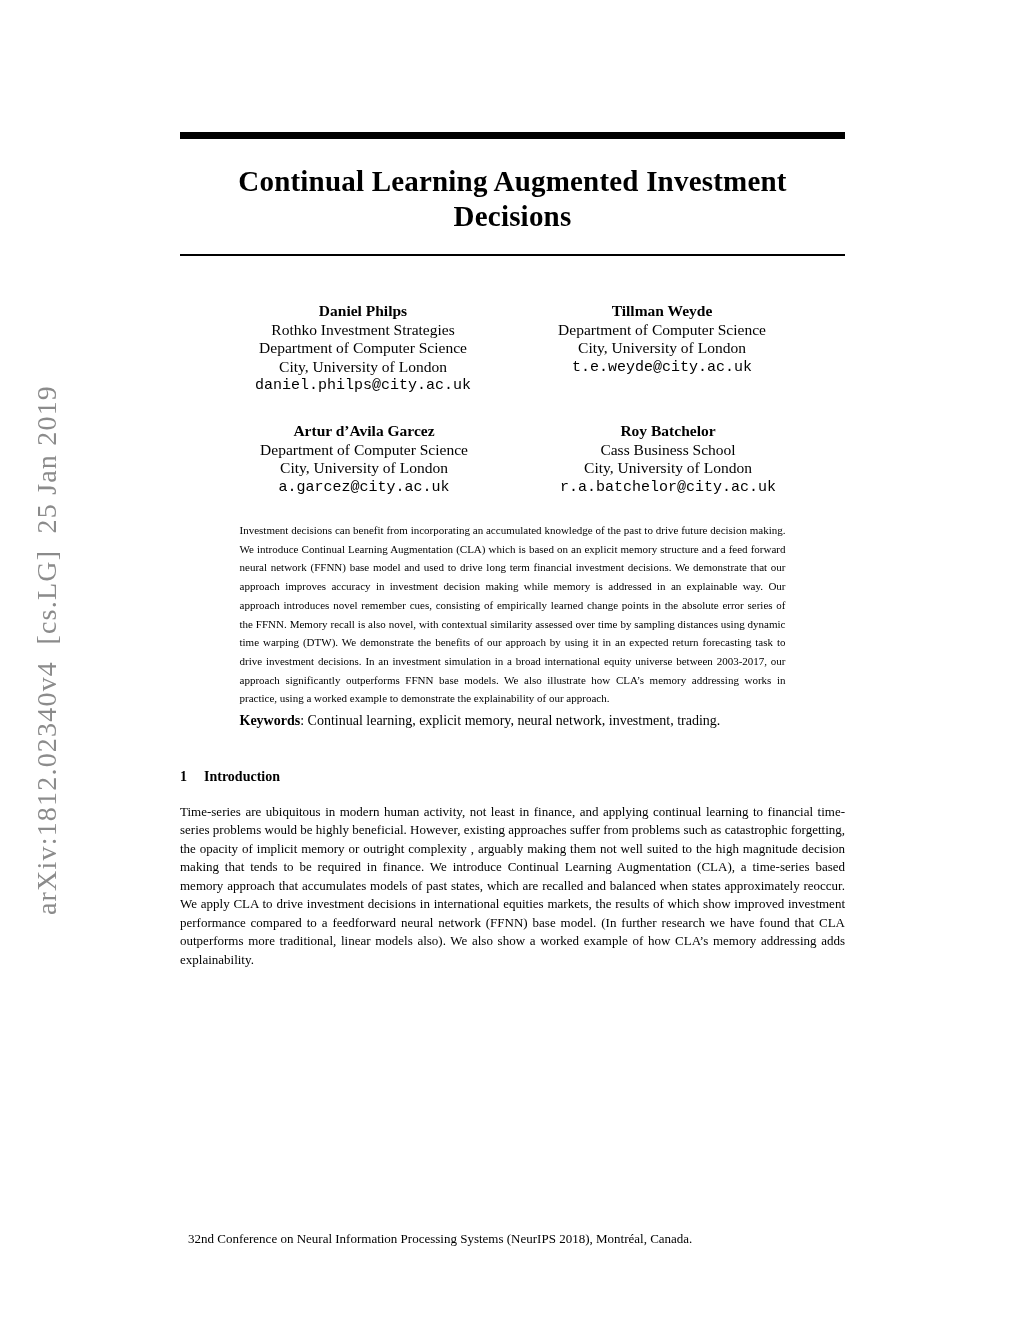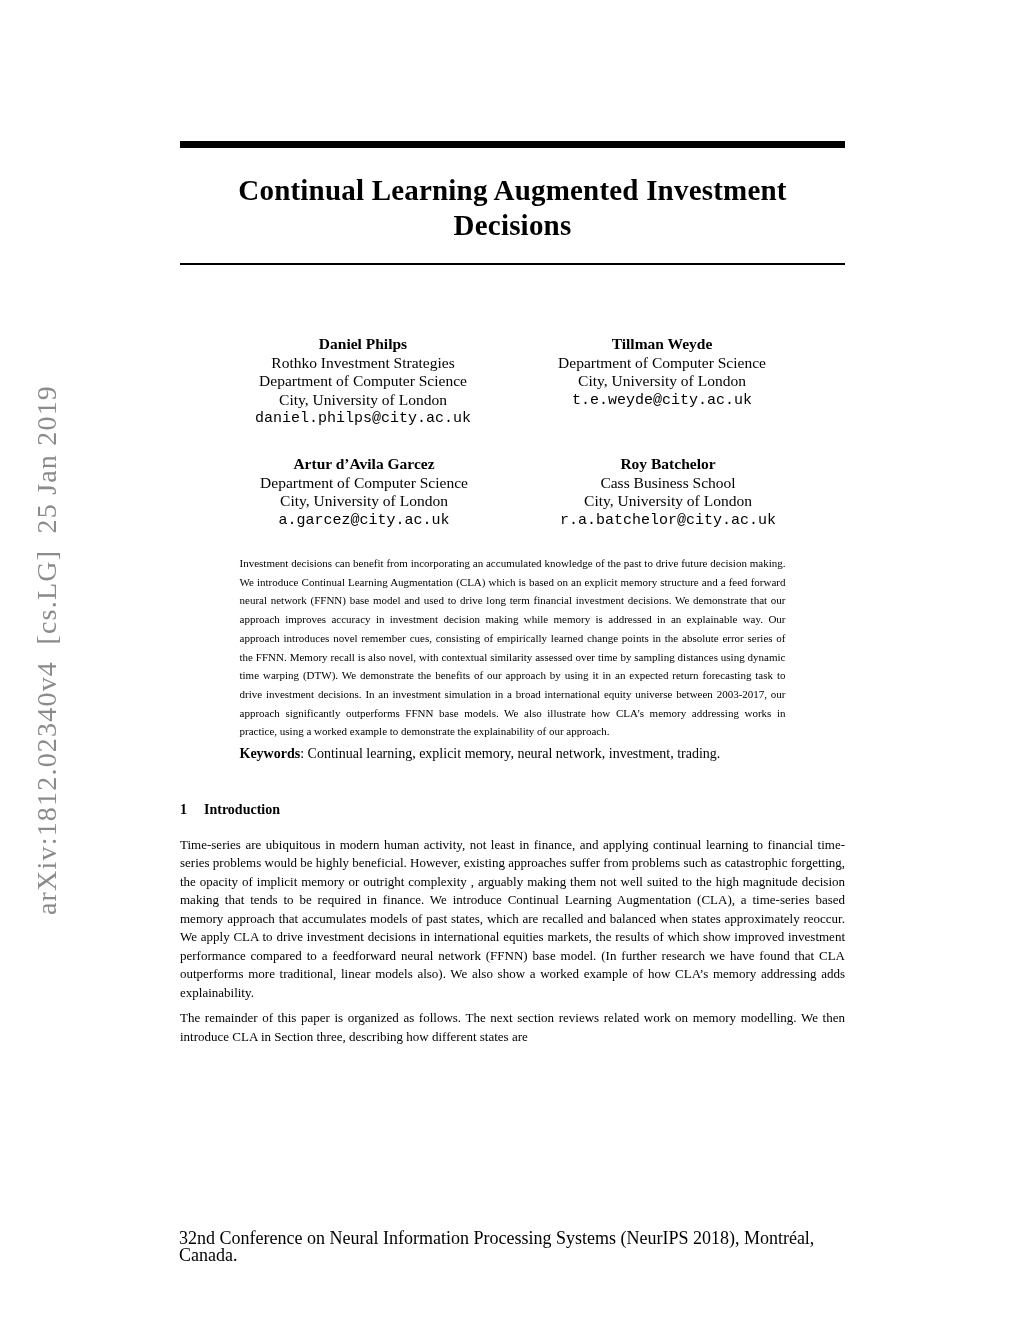--- a/index.html
+++ b/index.html
@@ -28,21 +28,21 @@
     font-size: 28px;
     letter-spacing: 1.2px;
     color: #8b8b8b;
     white-space: pre;
     line-height: 44px;
   }
   
   .content {
     position: absolute;
     left: 180px;
-    top: 9px;
+    top: 0;
     width: 665px;
   }
   .rule-thick {
     margin-top: 132px;
     height: 7px;
     background: #000000;
   }
   .paper-title {
     margin: 25px 0 0 0;
     font-size: 29px;
@@ -51,21 +51,21 @@
     text-align: center;
     letter-spacing: 0.2px;
   }
   .rule-thin {
     margin-top: 20px;
     height: 2px;
     background: #000000;
   }
   .authors {
     position: relative;
-    margin-top: 70px;
+    margin-top: 46px;
     height: 196px;
   }
   .author {
     position: absolute;
     transform: translateX(-50%);
     text-align: center;
     white-space: nowrap;
     font-size: 15.5px;
     line-height: 18.6px;
   }
@@ -110,24 +110,24 @@
   .section-number { margin-right: 17px; }
   .body-par {
     margin: 14px 0 0 0;
     font-size: 13px;
     line-height: 18.5px;
     text-align: justify;
   }
   .body-par.second { margin-top: 7px; }
   .page-footer {
     position: absolute;
-    left: 179px;
+    left: 188px;
     top: 1230px;
     width: 665px;
-    font-size: 18px;
+    font-size: 13px;
     line-height: 17px;
   }
 </style>
 </head>
 <body>
 
 <div class="page">
 
   <div class="arxiv-watermark">arXiv:1812.02340v4  [cs.LG]  25 Jan 2019</div>
 
@@ -174,19 +174,18 @@
 
 
     <p class="abstract-body">Investment decisions can benefit from incorporating an accumulated knowledge of the past to drive future decision making. We introduce Continual Learning Augmentation (CLA) which is based on an explicit memory structure and a feed forward neural network (FFNN) base model and used to drive long term financial investment decisions. We demonstrate that our approach improves accuracy in investment decision making while memory is addressed in an explainable way. Our approach introduces novel remember cues, consisting of empirically learned change points in the absolute error series of the FFNN. Memory recall is also novel, with contextual similarity assessed over time by sampling distances using dynamic time warping (DTW). We demonstrate the benefits of our approach by using it in an expected return forecasting task to drive investment decisions. In an investment simulation in a broad international equity universe between 2003-2017, our approach significantly outperforms FFNN base models. We also illustrate how CLA’s memory addressing works in practice, using a worked example to demonstrate the explainability of our approach.</p>
 
     <p class="abstract-keywords"><span class="kw-label">Keywords</span><span>: Continual learning, explicit memory, neural network, investment, trading.</span></p>
 
     <h3 class="section-heading"><span class="section-number">1</span><span>Introduction</span></h3>
 
     <p class="body-par">Time-series are ubiquitous in modern human activity, not least in finance, and applying continual learning to financial time-series problems would be highly beneficial. However, existing approaches suffer from problems such as catastrophic forgetting, the opacity of implicit memory or outright complexity , arguably making them not well suited to the high magnitude decision making that tends to be required in finance. We introduce Continual Learning Augmentation (CLA), a time-series based memory approach that accumulates models of past states, which are recalled and balanced when states approximately reoccur. We apply CLA to drive investment decisions in international equities markets, the results of which show improved investment performance compared to a feedforward neural network (FFNN) base model. (In further research we have found that CLA outperforms more traditional, linear models also). We also show a worked example of how CLA’s memory addressing adds explainability.</p>
 
-    <p class="body-par second">The remainder of this paper is organized as follows. The next section reviews related work on memory modelling. We then introduce CLA in Section three, describing how different states are</p>
 
   </div>
 
   <div class="page-footer">32nd Conference on Neural Information Processing Systems (NeurIPS 2018), Montréal, Canada.</div>
 
 </div>
 
 </body></html>

